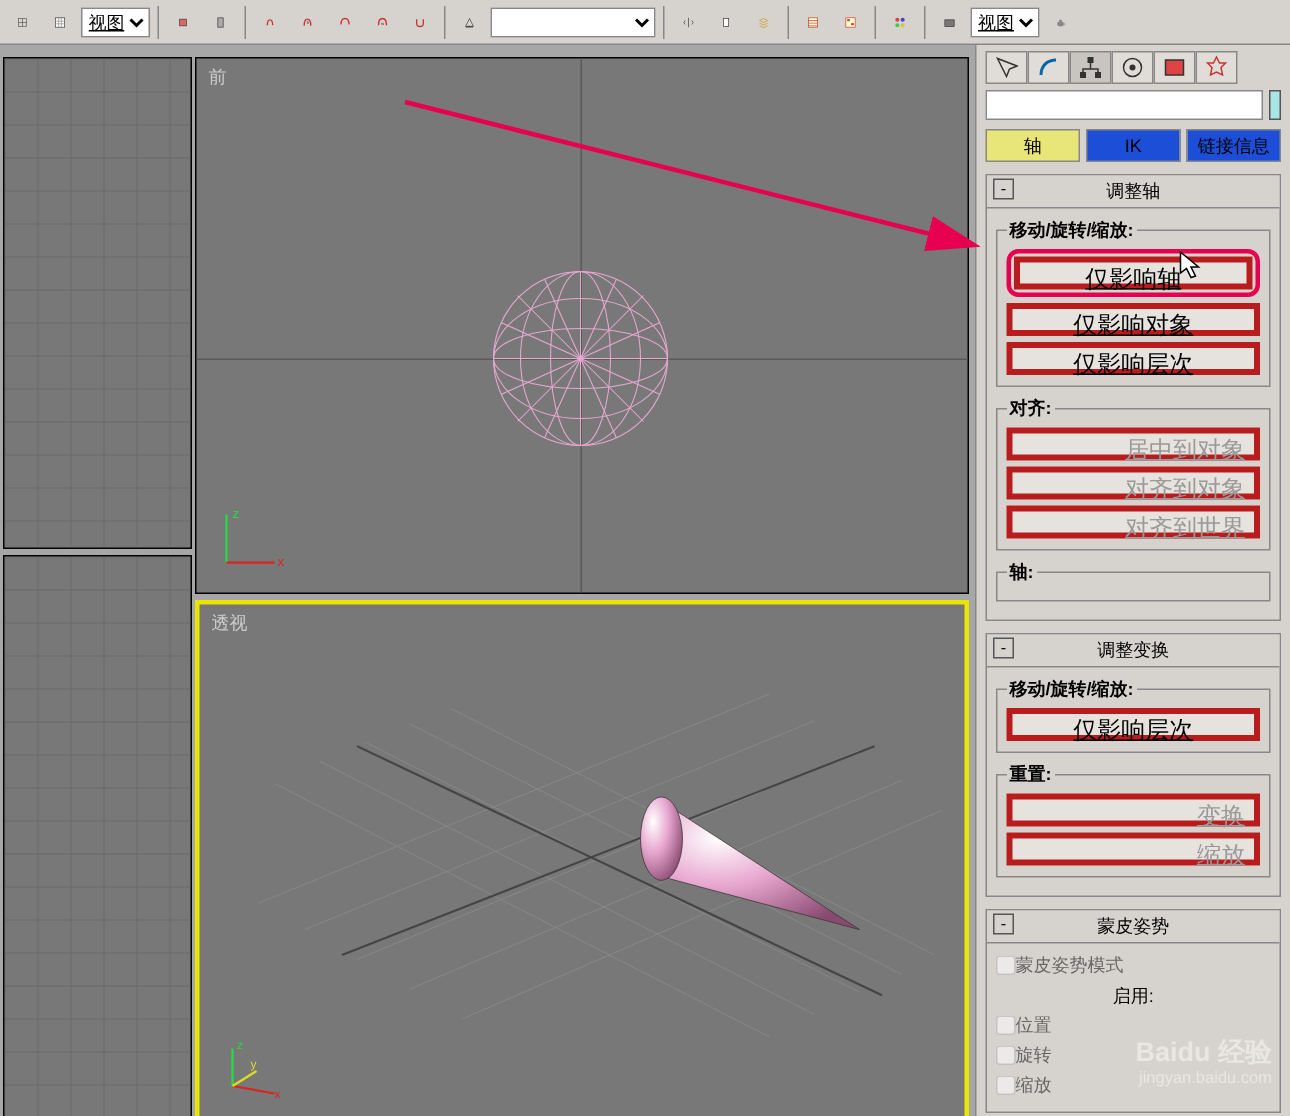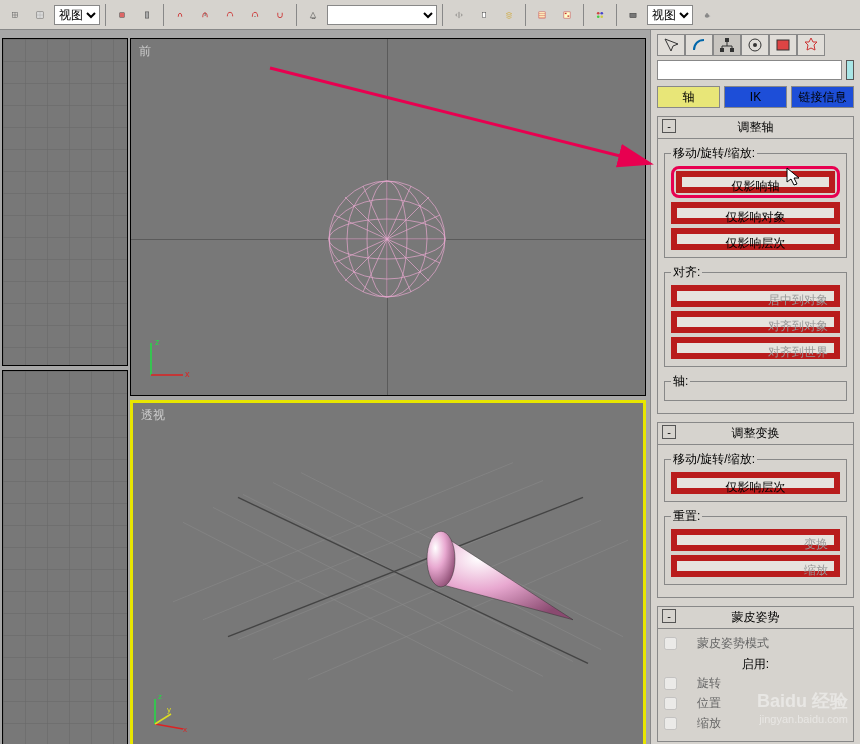--- a/index.html
+++ b/index.html
@@ -14,20 +14,21 @@
     position: relative;
   }
   .toolbar {
     height: 30px;
     background: #d6d3ce;
     border-bottom: 1px solid #888;
     display: flex;
     align-items: center;
     gap: 3px;
     padding: 2px 4px;
+    text-decoration: underline;
   }
   .divider { width:1px; height:22px; background:#888; margin:0 2px; }
   .tb-icon {
     width: 22px; height: 22px;
     border: 1px solid transparent;
     display: inline-flex;
     align-items: center;
     justify-content: center;
     font-size: 15px;
     color: #333;
@@ -102,35 +103,35 @@
     position:absolute; left:4px; top:2px;
     width:14px; height:14px; border:1px solid #555;
     display:flex; align-items:center; justify-content:center;
     font-size:11px; line-height:1;
   }
   .rollout-body { padding:6px; }
 
   fieldset {
     border:1px solid #888; margin:0 0 6px 0; padding:4px 6px 6px 6px;
   }
-  fieldset legend { font-size:12px; padding:0 2px; }
+  fieldset legend { font-size:12px; padding:0 2px;font-weight:bold; }
 
   .pbtn {
     display:block; width:100%; height:22px; margin-bottom:4px;
-    border:6px solid #b91c1c; background:#e6e3de; font-size:12px;
+    border:4px solid #b91c1c; background:#e6e3de; font-size:16px;text-decoration:underline;
   }
   .pbtn:last-child { margin-bottom:1px; }
   .pbtn.disabled { color:#999;text-align:right; }
   .highlight {
     border:3px solid #e80050; border-radius:8px; padding:2px;
     margin-bottom:4px;
   }
   .highlight .pbtn { margin:0; height:22px; }
 
-  .chk-row { display:flex; align-items:center; gap:20px; font-size:12px; margin-bottom:3px; color:#666; }
+  .chk-row { display:flex; align-items:center; gap:0; font-size:12px; margin-bottom:3px; color:#666; }
   .chk-row input { margin:0; }
 
   
   .arrow-line {
     position:absolute; z-index:30;
     pointer-events:none;
   }
 
   
   .crosshair-h { position:absolute; left:0; right:0; top:200px; height:1px; background:#5a5a5a; }
@@ -463,25 +464,25 @@
       <span>蒙皮姿势</span>
     </div>
     <div class="rollout-body">
       <div class="chk-row">
           <input type="checkbox" disabled="" style="">
           <span>蒙皮姿势模式</span>
         </div>
       <div style="font-size:12px;margin:4px 0 2px 0;text-align:center;">启用:</div>
       <div class="chk-row">
           <input type="checkbox" disabled="" style="">
-          <span>旋转</span>
+          <span>位置</span>
         </div>
       <div class="chk-row">
           <input type="checkbox" disabled="" style="">
-          <span>位置</span>
+          <span>旋转</span>
         </div>
       <div class="chk-row">
           <input type="checkbox" disabled="" style="">
           <span>缩放</span>
         </div>
     </div>
   </div>
 
 </div>
 

